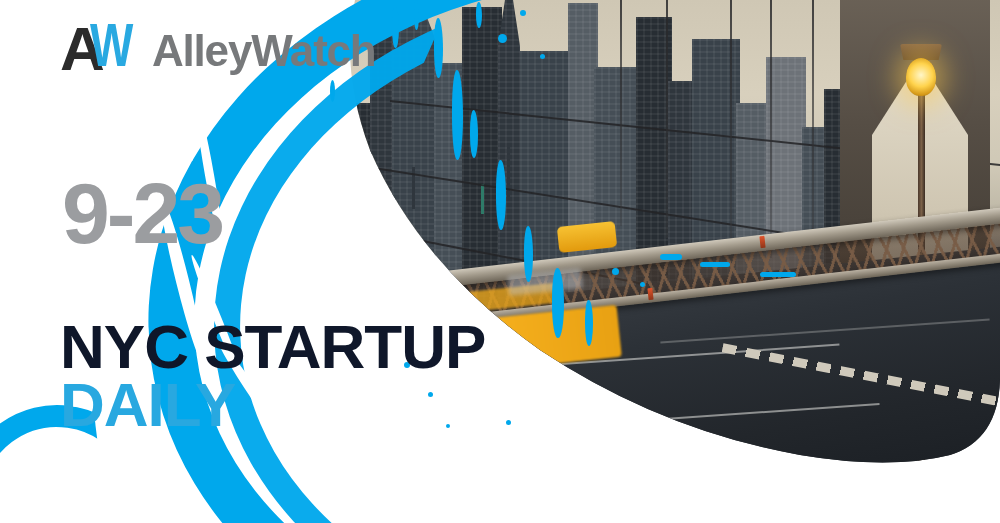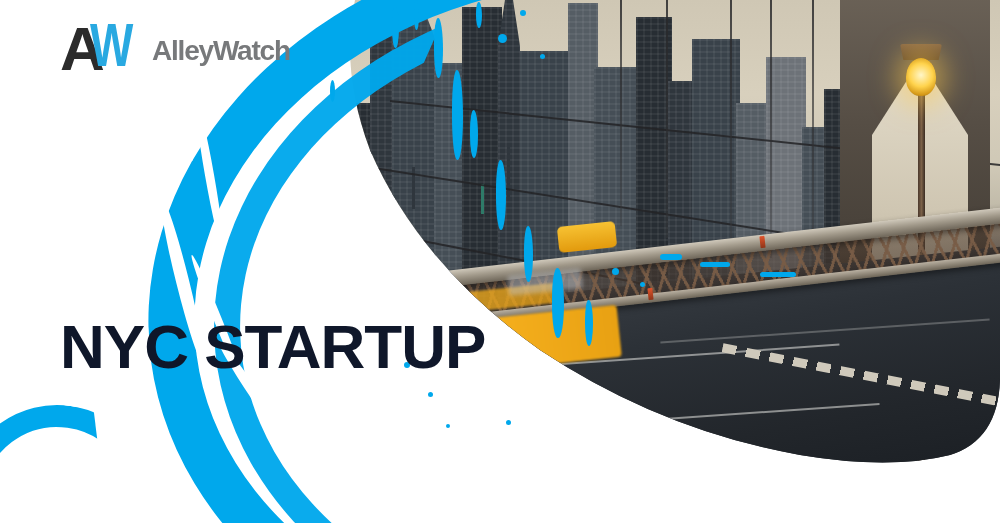--- a/index.html
+++ b/index.html
@@ -159,21 +159,21 @@
     letter-spacing:-2px;
   }
   .logo-mark .ltr-w{
     position:absolute;left:30px;top:-6px;
     font-size:62px;font-weight:700;line-height:58px;
     color:#29a9e1;font-family:"Liberation Sans",sans-serif;
     transform:scaleX(.74);transform-origin:left center;
     letter-spacing:-3px;
   }
   .logo-word{
-    font-size:28px;font-weight:700;color:#77797b;letter-spacing:-1.2px;
+    font-size:44px;font-weight:700;color:#77797b;letter-spacing:-1.2px;
     margin-left:6px;line-height:1;
   }
 
   .date{
     position:absolute;left:62px;top:170px;
     font-size:86px;font-weight:700;color:#9b9da0;
     letter-spacing:-3px;line-height:1;
   }
 
   .headline{
@@ -304,18 +304,20 @@
   <div class="bl-brush"></div>
 
   <div class="logo">
     <div class="logo-mark">
       <span class="ltr-a">A</span>
       <span class="ltr-w">W</span>
     </div>
     <div class="logo-word">AlleyWatch</div>
   </div>
 
+  <div class="date">9-23</div>
 
   <div class="headline">
     <span class="hl-line">NYC STARTUP</span>
+    <span class="hl-line blue">DAILY</span>
   </div>
 
 </div>
 
 </body></html>

